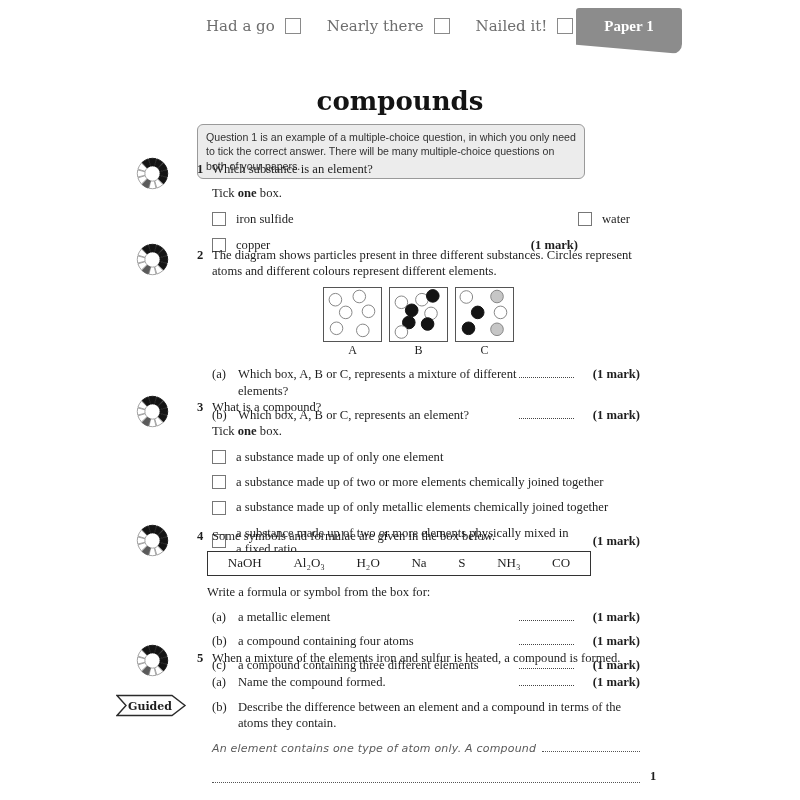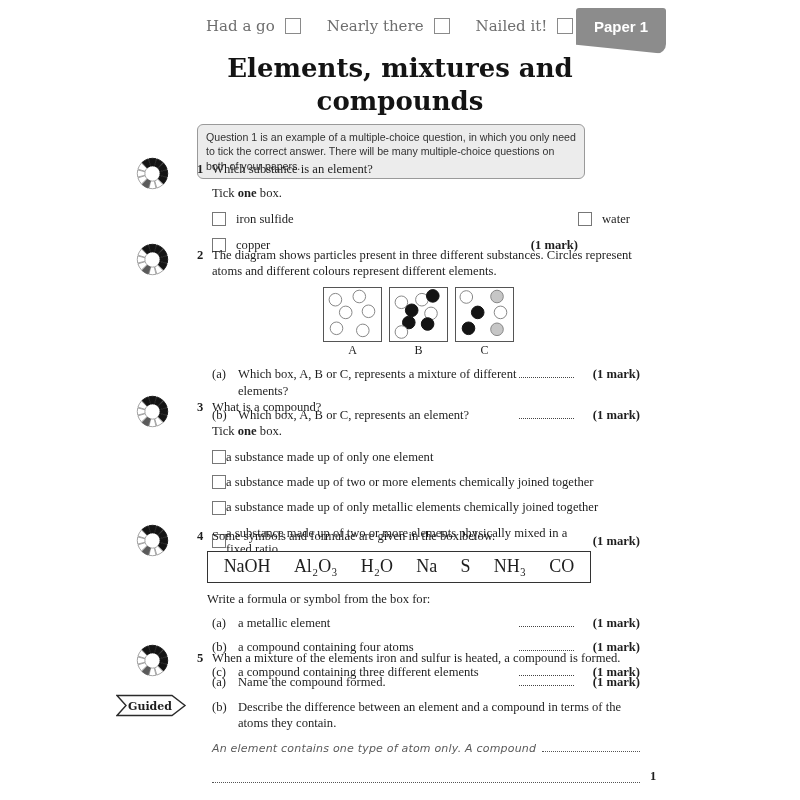--- a/index.html
+++ b/index.html
@@ -5,22 +5,22 @@
   html,body{margin:0;padding:0;background:#fff;}
   .page{position:relative;width:800px;height:800px;background:#ffffff;overflow:hidden;
         font-family:"Liberation Serif",serif;color:#1e1e1e;}
 
   
   .status-row{position:absolute;top:17px;left:206px;display:flex;align-items:center;
               font-family:"DejaVu Serif",serif;font-weight:normal;font-size:15px;color:#6e6e6e;}
   .status-label{margin-right:10px;}
   .status-cb{width:14px;height:14px;border:1.6px solid #8a8a8a;background:#fff;display:inline-block;margin-right:26px;}
   .status-cb.last{margin-right:0;}
-  .paper-tab{position:absolute;top:8px;left:576px;width:90px;height:46px;background:#8c8c8c;color:#fff;
-             font-family:Liberation Sans, sans-serif;font-weight:bold;font-size:15px;
+  .paper-tab{position:absolute;top:8px;left:576px;width:106px;height:46px;background:#8c8c8c;color:#fff;
+             font-family:Liberation Serif, serif;font-weight:bold;font-size:15px;
              display:flex;align-items:center;justify-content:center;padding-bottom:10px;box-sizing:border-box;
              border-radius:3px 3px 10px 3px;clip-path:polygon(0 0,100% 0,100% 100%,0 80%);}
 
   
   .title{position:absolute;top:52px;left:0;width:100%;text-align:center;margin:0;
          font-family:"DejaVu Serif",serif;font-weight:bold;font-size:26px;line-height:1.25;color:#141414;}
   .info-box{position:absolute;top:124px;left:197px;width:370px;border:1px solid #9a9a9a;border-radius:6px;
             background:#ececec;padding:5px 8px;font-family:"Liberation Sans",sans-serif;
             font-size:10.6px;line-height:1.35;color:#333;}
 
@@ -45,27 +45,27 @@
   .plabel-c{text-align:center;font-size:12px;margin-top:1px;}
 
   
   .part{display:flex;align-items:baseline;margin:8px 0 0 15px;}
   .pl{width:26px;flex:none;}
   .pt{flex:1;}
   .dots{width:55px;flex:none;border-bottom:1px dotted #444;height:10px;margin:0 10px 2px 0;}
   .mk{width:56px;flex:none;}
 
   
-  .optrow{display:flex;align-items:center;margin:9px 0 0 15px;}
+  .optrow{display:flex;align-items:center;gap:10px;margin:9px 0 0 15px;}
   .optrow .ot{flex:1;}
 
   
   .fbox{display:flex;justify-content:space-around;align-items:baseline;border:1.4px solid #333;
         margin:7px 0 0 10px;width:374px;padding:3px 4px;background:#fff;}
-  .fcell{font-size:18px;}
+  .fcell{font-size:13px;}
 
   
   .hand{font-family:"DejaVu Sans",sans-serif;font-style:italic;color:#5a5a5a;font-size:11px;letter-spacing:.2px;}
   .handrow{display:flex;align-items:baseline;margin:10px 0 0 15px;}
   .dotfill{flex:1;border-bottom:1px dotted #555;height:10px;margin-left:6px;}
   .dotline-row{display:flex;align-items:baseline;margin:13px 0 0 15px;}
   .dotline{flex:1;border-bottom:1px dotted #555;height:12px;margin-right:10px;}
 
   .guided-badge{position:absolute;left:116px;top:694px;}
   .page-num{position:absolute;left:650px;top:769px;font-weight:bold;font-size:12.5px;}
@@ -79,21 +79,21 @@
     <span class="status-label">Had a go</span>
     <span class="status-cb"></span>
     <span class="status-label">Nearly there</span>
     <span class="status-cb"></span>
     <span class="status-label">Nailed it!</span>
     <span class="status-cb last"></span>
   </div>
   <div class="paper-tab">Paper 1</div>
 
   <h1 class="title">
-    <span>Elements, mixtures and</span><br>
+    <br>
     <span>compounds</span>
   </h1>
 
   <div class="info-box">Question 1 is an example of a multiple-choice question, in which you only need to tick the correct answer. There will be many multiple-choice questions on both of your papers.</div>
 
   <span class="wheel" style="top:157px"><svg width="33" height="33" viewBox="0 0 33 33">
         <path d="M12.95 1.72 A15.2 15.2 0 0 1 20.05 1.72 L18.27 9.11 A7.6 7.6 0 0 0 14.73 9.11 Z" fill="#141414" stroke="#141414" stroke-width="0.9"></path>
         <path d="M20.82 1.93 A15.2 15.2 0 0 1 26.96 5.47 L21.73 10.99 A7.6 7.6 0 0 0 18.66 9.21 Z" fill="#141414" stroke="#141414" stroke-width="0.9"></path>
         <path d="M27.53 6.04 A15.2 15.2 0 0 1 31.07 12.18 L23.79 14.34 A7.6 7.6 0 0 0 22.01 11.27 Z" fill="#141414" stroke="#141414" stroke-width="0.9"></path>
         <path d="M31.28 12.95 A15.2 15.2 0 0 1 31.28 20.05 L23.89 18.27 A7.6 7.6 0 0 0 23.89 14.73 Z" fill="#141414" stroke="#141414" stroke-width="0.9"></path>

